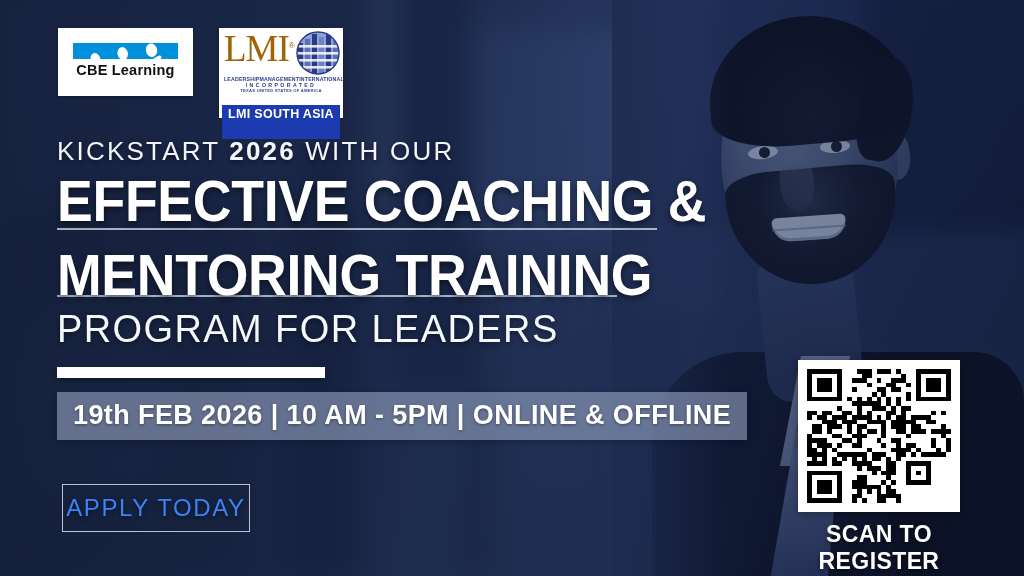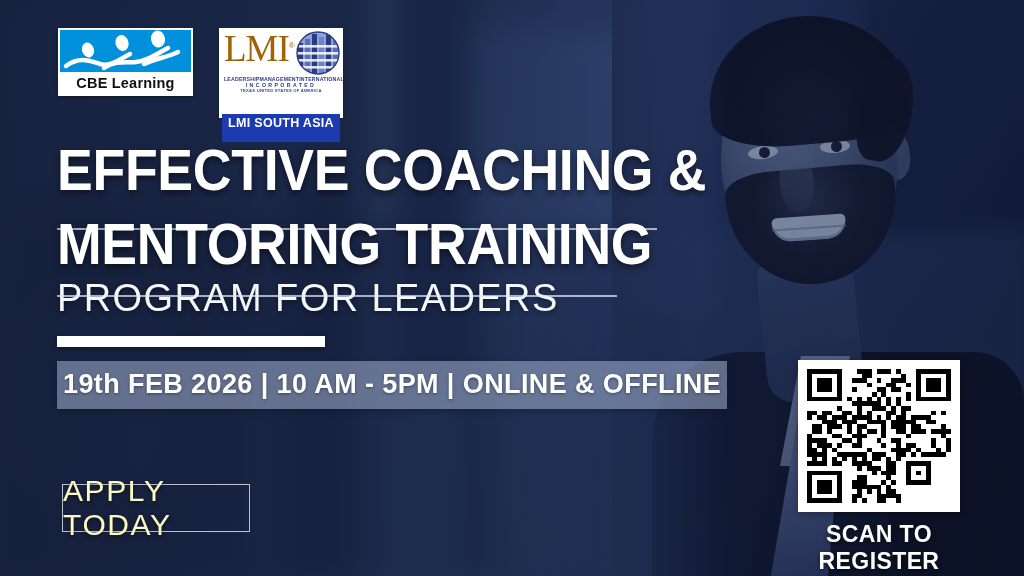--- a/index.html
+++ b/index.html
@@ -143,21 +143,21 @@
     background:linear-gradient(90deg,rgba(30,44,80,.96) 0%,rgba(32,46,84,.55) 12%,rgba(32,46,84,0) 30%);
   }
 
   
   .logos{ position:absolute; left:58px; top:28px; display:flex; align-items:flex-start; gap:26px; }
 
   .cbe{
     width:135px; height:68px; background:#ffffff;
     box-shadow:0 1px 3px rgba(0,0,0,.35);
     display:flex; flex-direction:column;
-    padding:2px;
+    padding:15px;
   }
   .cbe-top{
     flex:1 1 auto; background:#0090dc; position:relative; overflow:hidden;
   }
   .cbe-figs{ position:absolute; inset:0; }
   .cbe-name{
     height:22px; background:#fff; color:#111; font-size:14.5px; font-weight:700;
     display:flex; align-items:center; justify-content:center; letter-spacing:.2px;
     font-family:"Liberation Sans", sans-serif;
   }
@@ -177,22 +177,22 @@
   .lmi-globe{ width:44px; height:44px; position:relative; flex:0 0 auto; }
   .lmi-l1,.lmi-l2,.lmi-l3{
     text-align:center; color:#2b3a84; font-weight:700; line-height:1.15;
     font-family:"Liberation Sans", sans-serif;
   }
   .lmi-l1{ font-size:5.2px; letter-spacing:.2px; display:flex; justify-content:space-between; padding:0 2px;}
   .lmi-l2{ font-size:5.2px; letter-spacing:2.4px; }
   .lmi-l3{ font-size:4.2px; letter-spacing:.2px; color:#3b4a90; }
   .lmi-rule{ height:1px; background:#2b3a84; margin:1px 2px; }
   .lmi-band{
-    margin-top:20px; background:#1d3bb0; color:#fff; text-align:center;
-    font-size:12.5px; font-weight:700; letter-spacing:.3px; padding:2px 0 12px;
+    margin-top:11px; background:#1d3bb0; color:#fff; text-align:center;
+    font-size:12.5px; font-weight:700; letter-spacing:.3px; padding:2px 0 18px;
     font-family:"Liberation Sans", sans-serif;
   }
 
   
   .copy{ position:absolute; left:57px; top:136px; width:680px; }
 
   .eyebrow{
     font-size:26px; letter-spacing:2.2px; color:#f2f5fb; font-weight:400;
     text-shadow:0 2px 4px rgba(0,0,0,.45);
     white-space:nowrap;
@@ -223,37 +223,37 @@
   }
 
   .rule-thick{
     margin-top:16px; width:268px; height:11px; background:#fff;
     box-shadow:0 2px 5px rgba(0,0,0,.35);
   }
 
   .detailbar{
     margin-top:14px; display:inline-block;
     background:rgba(170,185,215,.52);
-    padding:8px 6px 9px;
+    padding:8px 16px 9px;
     box-shadow:0 2px 6px rgba(0,0,0,.22);
   }
   .detailbar span{
     font-family:"Liberation Sans Narrow","Liberation Sans",sans-serif;
     font-weight:700; color:#fff; font-size:27px; letter-spacing:.4px;
     white-space:nowrap; text-shadow:0 1px 3px rgba(0,0,0,.4);
   }
 
   .cta{
     position:absolute; left:62px; top:484px;
     width:188px; height:48px;
     border:1.6px solid rgba(222,230,244,.82);
     display:flex; align-items:center; justify-content:center;
   }
   .cta span{
-    font-size:30px; letter-spacing:1.6px; color:#fef9c3; font-weight:400;
+    font-size:24px; letter-spacing:1.6px; color:#3b82f6; font-weight:400;
     text-shadow:0 2px 4px rgba(0,0,0,.5);
   }
 
   .site{
     position:absolute; left:400px; top:517px;
     font-size:19px; color:#eef2f9; letter-spacing:.2px;
     text-shadow:0 2px 4px rgba(0,0,0,.5);
   }
 
   
@@ -378,20 +378,21 @@
       <div class="lmi-l3">TEXAS UNITED STATES OF AMERICA</div>
       <div class="lmi-band">LMI SOUTH ASIA</div>
     </div>
 
   </div>
 
   <div class="copy">
     <div class="rule-thin rt1"></div>
     <div class="rule-thin rt2"></div>
 
+    <div class="eyebrow"><span>KICKSTART </span><b>2026</b><span> WITH OUR</span></div>
 
     <div class="h1 l1">EFFECTIVE COACHING &amp;</div>
     <div class="h1 l2">MENTORING TRAINING</div>
 
     <div class="h2">PROGRAM FOR LEADERS</div>
 
     <div class="rule-thick"></div>
 
     <div class="detailbar">
       <span>19th FEB 2026  |   10 AM - 5PM   |   ONLINE &amp; OFFLINE</span>

